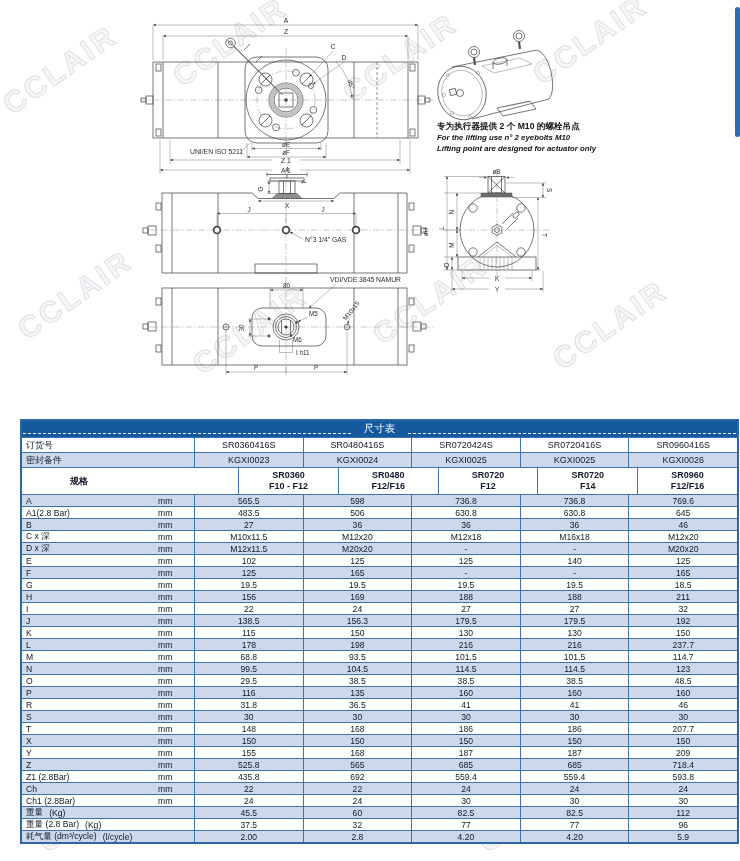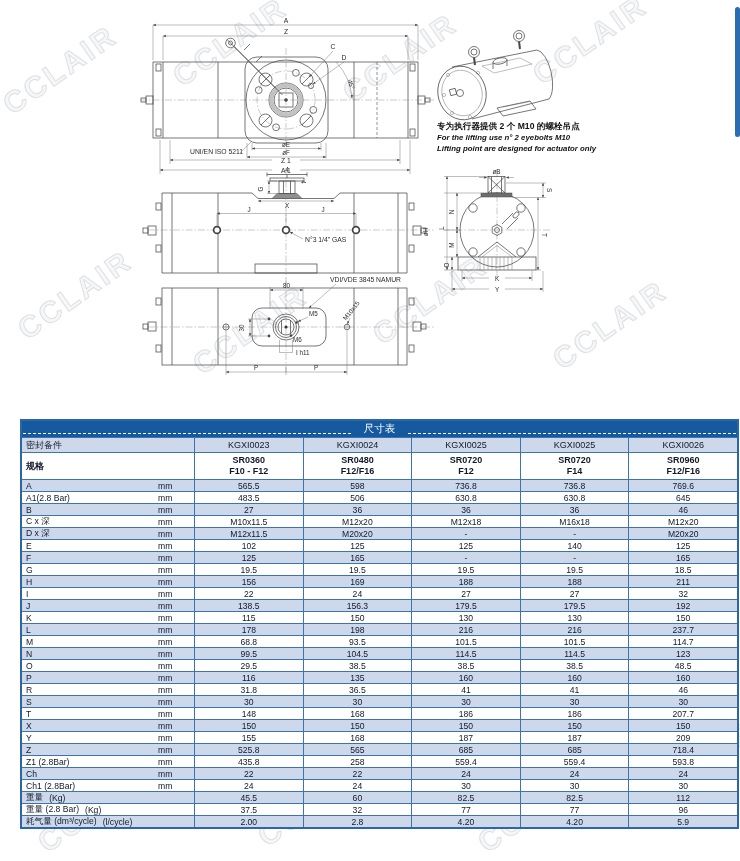--- a/index.html
+++ b/index.html
@@ -29,21 +29,21 @@
   .tbar{position:relative;height:16px;background:#15599e;}
   .tbar-dash{position:absolute;left:1px;right:1px;bottom:3px;border-top:1.5px dashed #ffffff;}
   .tbar-title{position:absolute;left:50%;top:49%;transform:translate(-50%,-50%);
       background:#15599e;padding:0 12px;color:#fff;font-size:10.5px;font-weight:normal;line-height:1.1;z-index:1;}
   .trow{display:flex;border-top:1px solid #3e74ad;box-sizing:border-box;background:#fff;}
   .trow.shade{background:#cdd9ea;}
   .cell{box-sizing:border-box;overflow:hidden;}
   .labelcell{width:172px;display:flex;align-items:center;padding-left:4px;position:relative;white-space:nowrap;}
   .vcell{flex:1;border-left:1px solid #3e74ad;display:flex;align-items:center;justify-content:center;text-align:center;}
   .hrow{height:15px;font-size:9px;}
-  .mrow{height:27px;font-size:9px;font-weight:bold;}
+  .mrow{height:27px;font-size:9px;font-weight:bold;padding-left:44px;}
   .mrow .vcell{flex-direction:column;line-height:11px;}
   .drow{height:12px;font-size:8.6px;}
   .unit-mm{position:absolute;left:136px;}
   .unit-in{margin-left:6px;text-align:center;}
 </style>
 </head>
 <body>
 
 <div id="page">
 
@@ -406,20 +406,28 @@
   </svg>
 
   <div id="scrollthumb"></div>
 
   <div class="dtable">
     <div class="tbar">
       <div class="tbar-dash"></div>
       <span class="tbar-title">尺寸表</span>
     </div>
     <div id="tbody">
+        <div class="trow hrow">
+          <div class="cell labelcell">订货号</div>
+          <div class="cell vcell">SR0360416S</div>
+          <div class="cell vcell">SR0480416S</div>
+          <div class="cell vcell">SR0720424S</div>
+          <div class="cell vcell">SR0720416S</div>
+          <div class="cell vcell">SR0960416S</div>
+        </div>
         <div class="trow hrow shade">
           <div class="cell labelcell">密封备件</div>
           <div class="cell vcell">KGXI0023</div>
           <div class="cell vcell">KGXI0024</div>
           <div class="cell vcell">KGXI0025</div>
           <div class="cell vcell">KGXI0025</div>
           <div class="cell vcell">KGXI0026</div>
         </div>
         <div class="trow mrow">
           <div class="cell labelcell">规格</div>
@@ -696,21 +704,21 @@
           <div class="cell vcell">685</div>
           <div class="cell vcell">685</div>
           <div class="cell vcell">718.4</div>
         </div>
         <div class="trow drow">
           <div class="cell labelcell">
             <span>Z1 (2.8Bar)</span>
             <span class="unit-mm">mm</span>
           </div>
           <div class="cell vcell">435.8</div>
-          <div class="cell vcell">258</div>
+          <div class="cell vcell">692</div>
           <div class="cell vcell">559.4</div>
           <div class="cell vcell">559.4</div>
           <div class="cell vcell">593.8</div>
         </div>
         <div class="trow drow shade">
           <div class="cell labelcell">
             <span>Ch</span>
             <span class="unit-mm">mm</span>
           </div>
           <div class="cell vcell">22</div>

